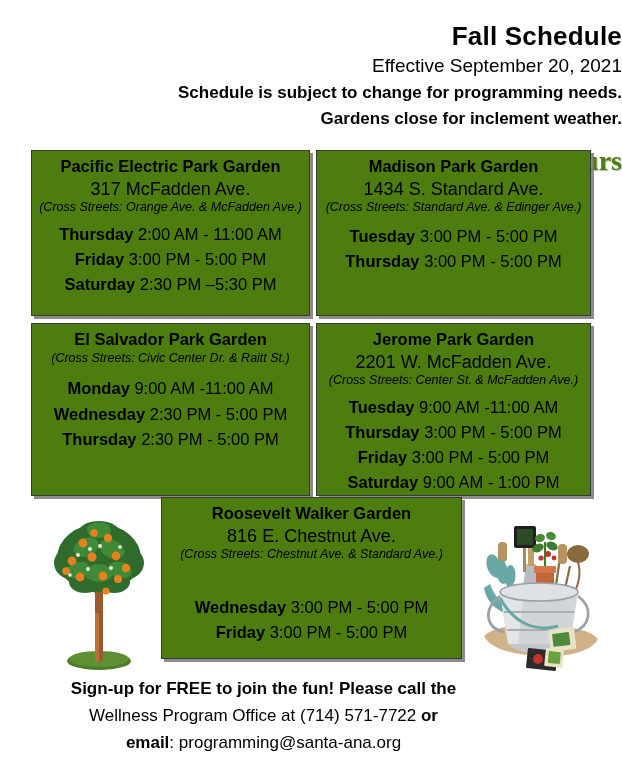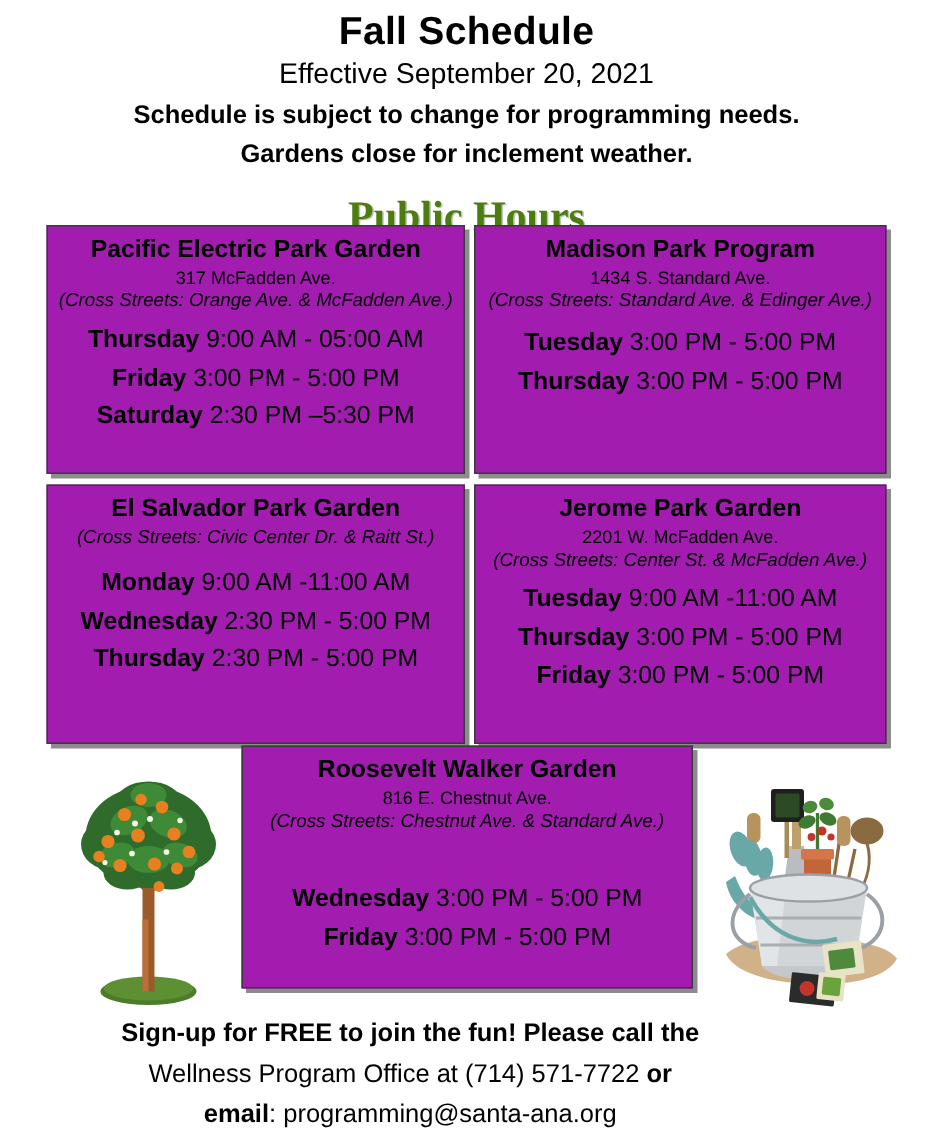--- a/index.html
+++ b/index.html
@@ -11,22 +11,22 @@
     height: 759px;
     background: #ffffff;
     font-family: "Liberation Sans", sans-serif;
     color: #000000;
     overflow: hidden;
     position: relative;
   }
 
   
   .header {
-    text-align: center;
-    padding-top: 6px;
+    text-align: right;
+    padding-top: 22px;
   }
   .doc-title {
     font-size: 26px;
     font-weight: bold;
     letter-spacing: 0.2px;
     line-height: 1.12;
   }
   .doc-effective {
     font-size: 19px;
     font-weight: normal;
@@ -55,21 +55,21 @@
     left: 31px;
     top: 150px;
     width: 560px;
   }
   .grid-row {
     display: flex;
     gap: 6px;
     margin-bottom: 7px;
   }
   .card {
-    background: #a21caf;
+    background: #4d7c0f;
     border: 1.5px solid #3a3a3a;
     box-shadow: 3px 3px 0 rgba(120,120,120,0.85);
     box-sizing: border-box;
     padding: 6px 6px 8px 6px;
     text-align: center;
   }
   .card-a { width: 279px; }
   .card-b { width: 275px; }
   .row-1 .card-a { height: 166px; }
   .row-1 .card-b { height: 166px; }
@@ -84,21 +84,21 @@
     height: 162px;
   }
 
   .card-name {
     font-size: 16.5px;
     font-weight: bold;
     line-height: 1.2;
     margin-bottom: 1px;
   }
   .card-addr {
-    font-size: 12px;
+    font-size: 18px;
     line-height: 1.25;
   }
   .card-cross {
     font-size: 12.5px;
     line-height: 1.25;
     font-style: italic;
   }
   .hours {
     margin-top: 6px;
   }
@@ -113,21 +113,21 @@
   .day {
     font-weight: bold;
   }
   .time {
     font-weight: normal;
   }
 
   
   .footer {
     position: absolute;
-    left: 10px;
+    left: 0;
     top: 676px;
     width: 527px;
     text-align: center;
   }
   .footer-line {
     font-size: 17px;
     line-height: 1.58;
   }
   .footer-line .b { font-weight: bold; }
   .footer-line .n { font-weight: normal; }
@@ -161,28 +161,28 @@
 
 <div class="grid">
 
   <div class="grid-row row-1">
 
     <div class="card card-a">
       <div class="card-name">Pacific Electric Park Garden</div>
       <div class="card-addr">317 McFadden Ave.</div>
       <div class="card-cross">(Cross Streets: Orange Ave. &amp; McFadden Ave.)</div>
       <div class="hours">
-        <div class="hour-row"><span class="day">Thursday</span> <span class="time">9:00 AM - 05:00 AM</span></div>
+        <div class="hour-row"><span class="day">Thursday</span> <span class="time">2:00 AM - 11:00 AM</span></div>
         <div class="hour-row"><span class="day">Friday</span> <span class="time">3:00 PM - 5:00 PM</span></div>
         <div class="hour-row"><span class="day">Saturday</span> <span class="time">2:30 PM –5:30 PM</span></div>
       </div>
     </div>
 
     <div class="card card-b">
-      <div class="card-name">Madison Park Program</div>
+      <div class="card-name">Madison Park Garden</div>
       <div class="card-addr">1434 S. Standard Ave.</div>
       <div class="card-cross">(Cross Streets: Standard Ave. &amp; Edinger Ave.)</div>
       <div class="hours hours-gap-md">
         <div class="hour-row"><span class="day">Tuesday</span> <span class="time">3:00 PM - 5:00 PM</span></div>
         <div class="hour-row"><span class="day">Thursday</span> <span class="time">3:00 PM - 5:00 PM</span></div>
       </div>
     </div>
 
   </div>
 
@@ -199,20 +199,21 @@
     </div>
 
     <div class="card card-b">
       <div class="card-name">Jerome Park Garden</div>
       <div class="card-addr">2201 W. McFadden Ave.</div>
       <div class="card-cross">(Cross Streets: Center St. &amp; McFadden Ave.)</div>
       <div class="hours">
         <div class="hour-row"><span class="day">Tuesday</span> <span class="time">9:00 AM -11:00 AM</span></div>
         <div class="hour-row"><span class="day">Thursday</span> <span class="time"> 3:00 PM - 5:00 PM</span></div>
         <div class="hour-row"><span class="day">Friday</span> <span class="time">3:00 PM - 5:00 PM</span></div>
+        <div class="hour-row"><span class="day">Saturday</span> <span class="time">9:00 AM - 1:00 PM</span></div>
       </div>
     </div>
 
   </div>
 </div>
 
 <div class="card card-wide">
   <div class="card-name">Roosevelt Walker Garden</div>
   <div class="card-addr">816 E. Chestnut Ave.</div>
   <div class="card-cross">(Cross Streets: Chestnut Ave. &amp; Standard Ave.)</div>

